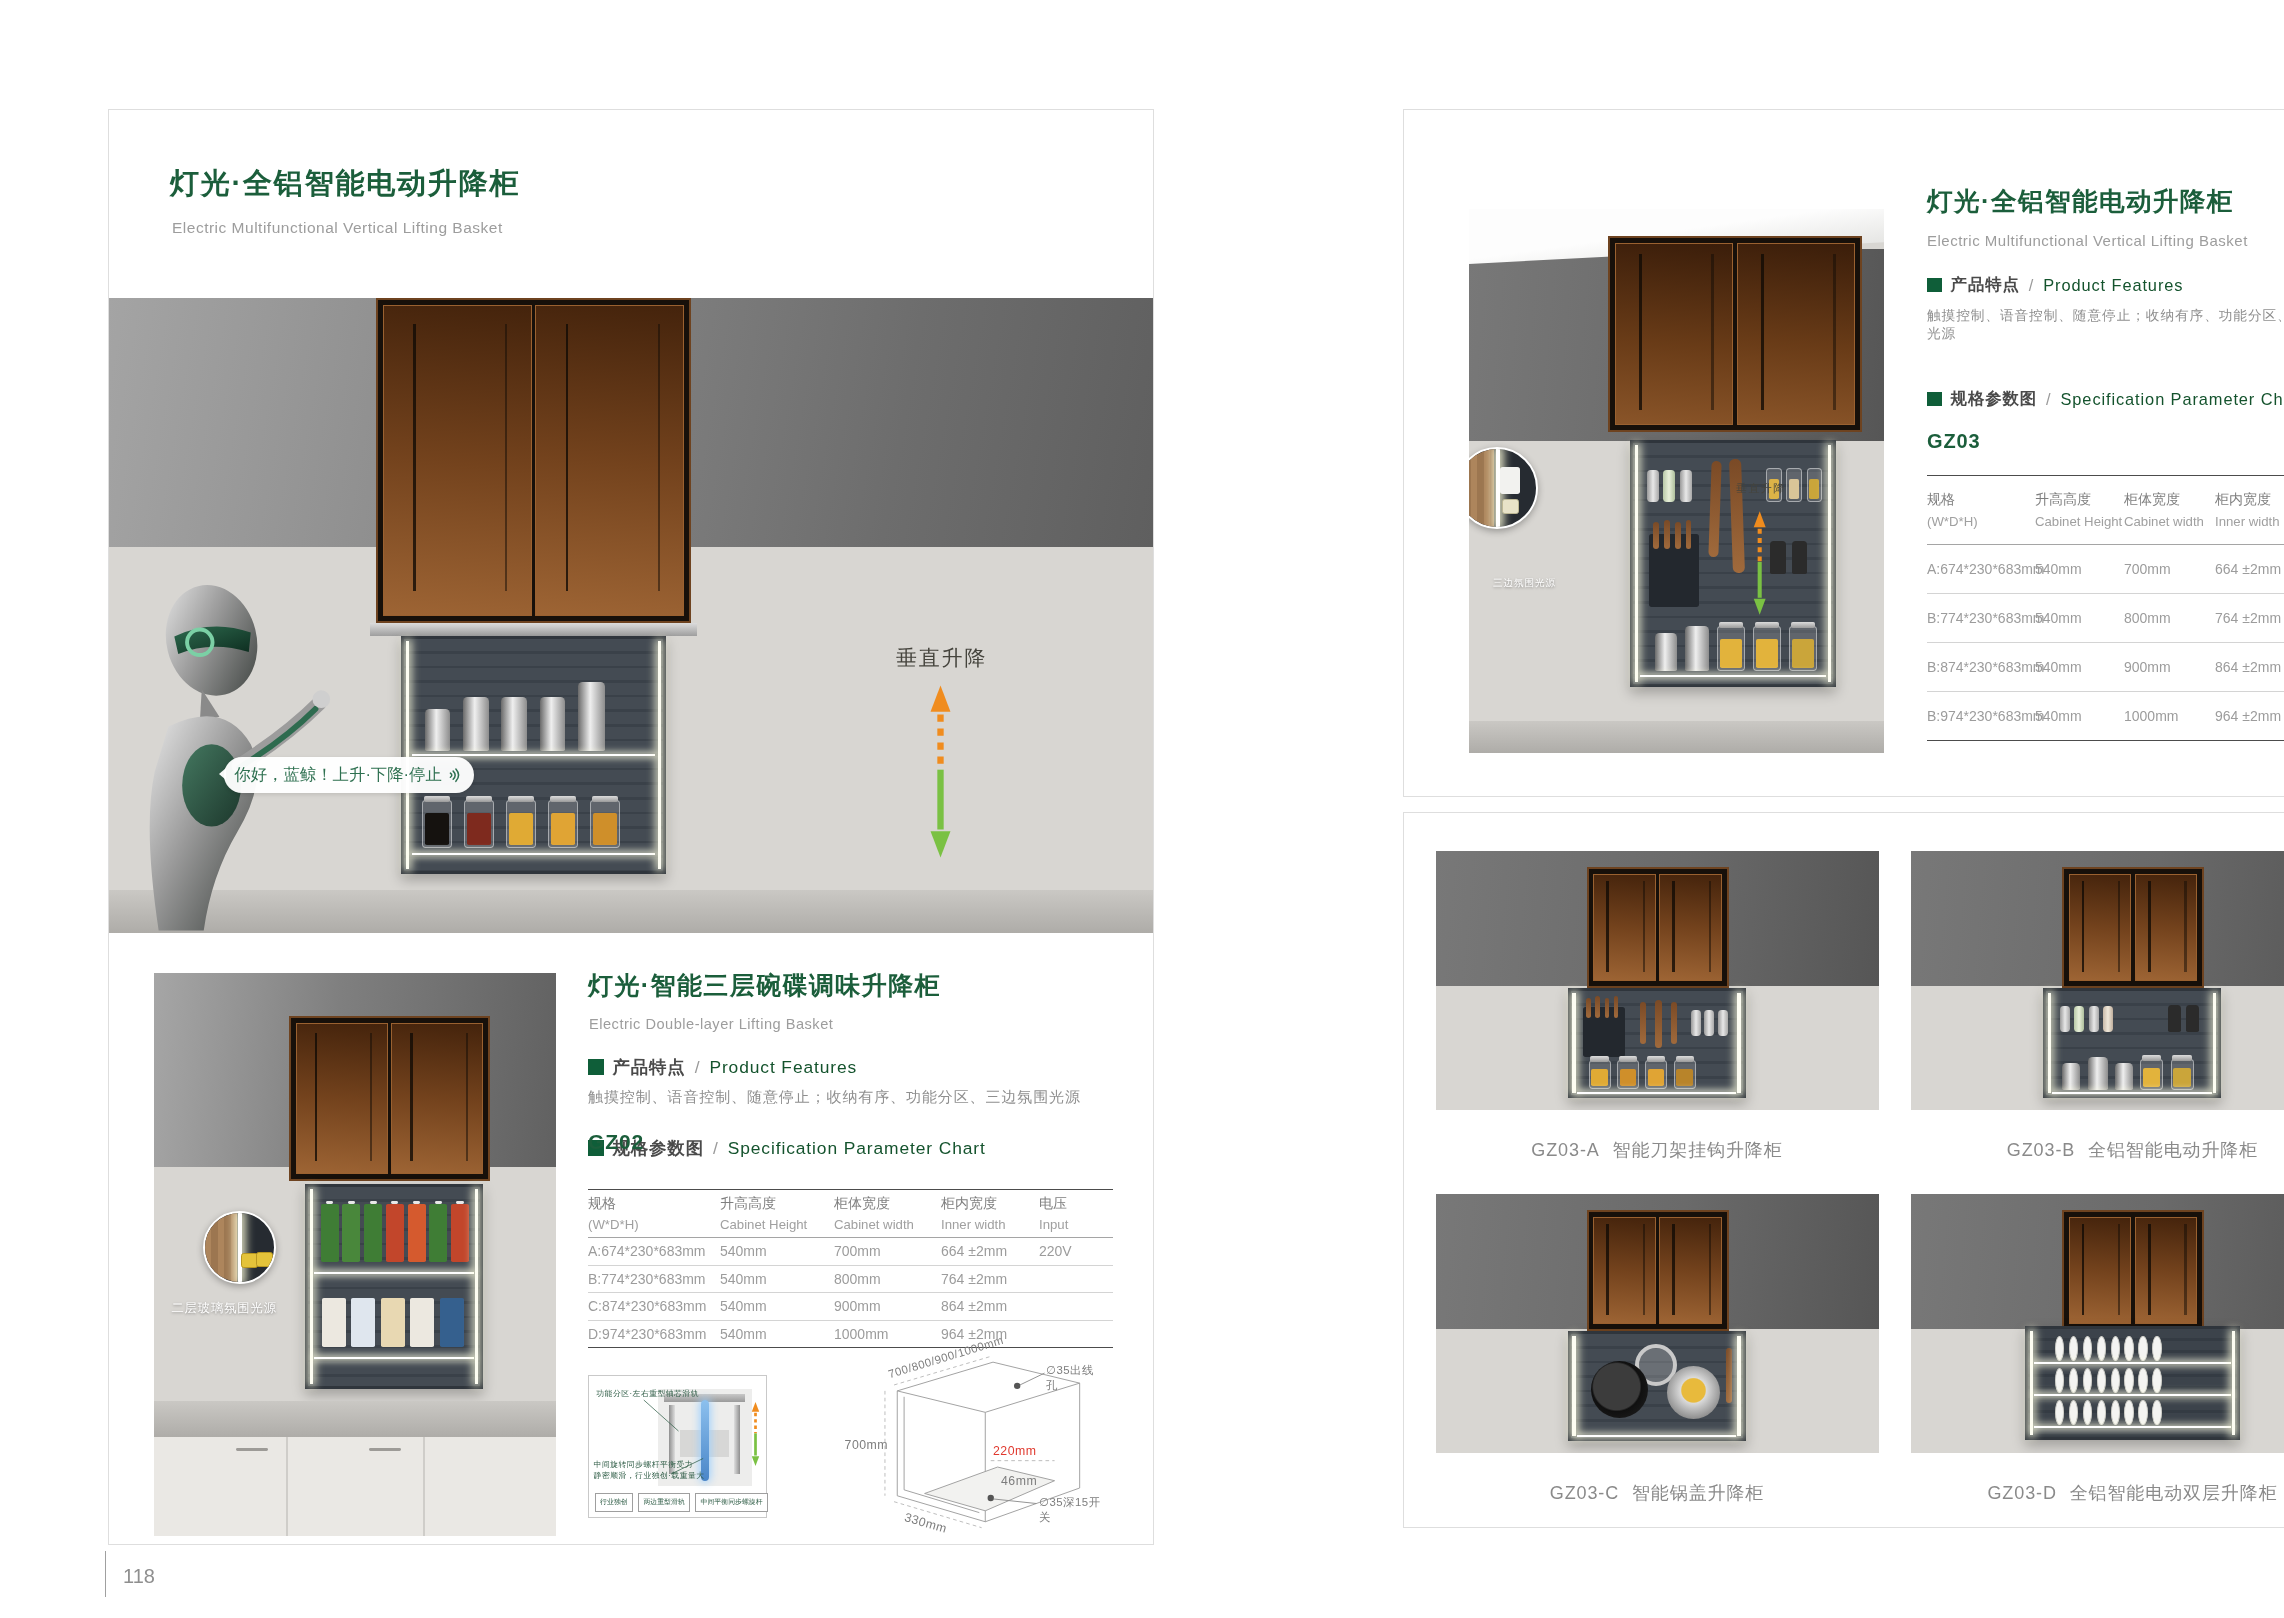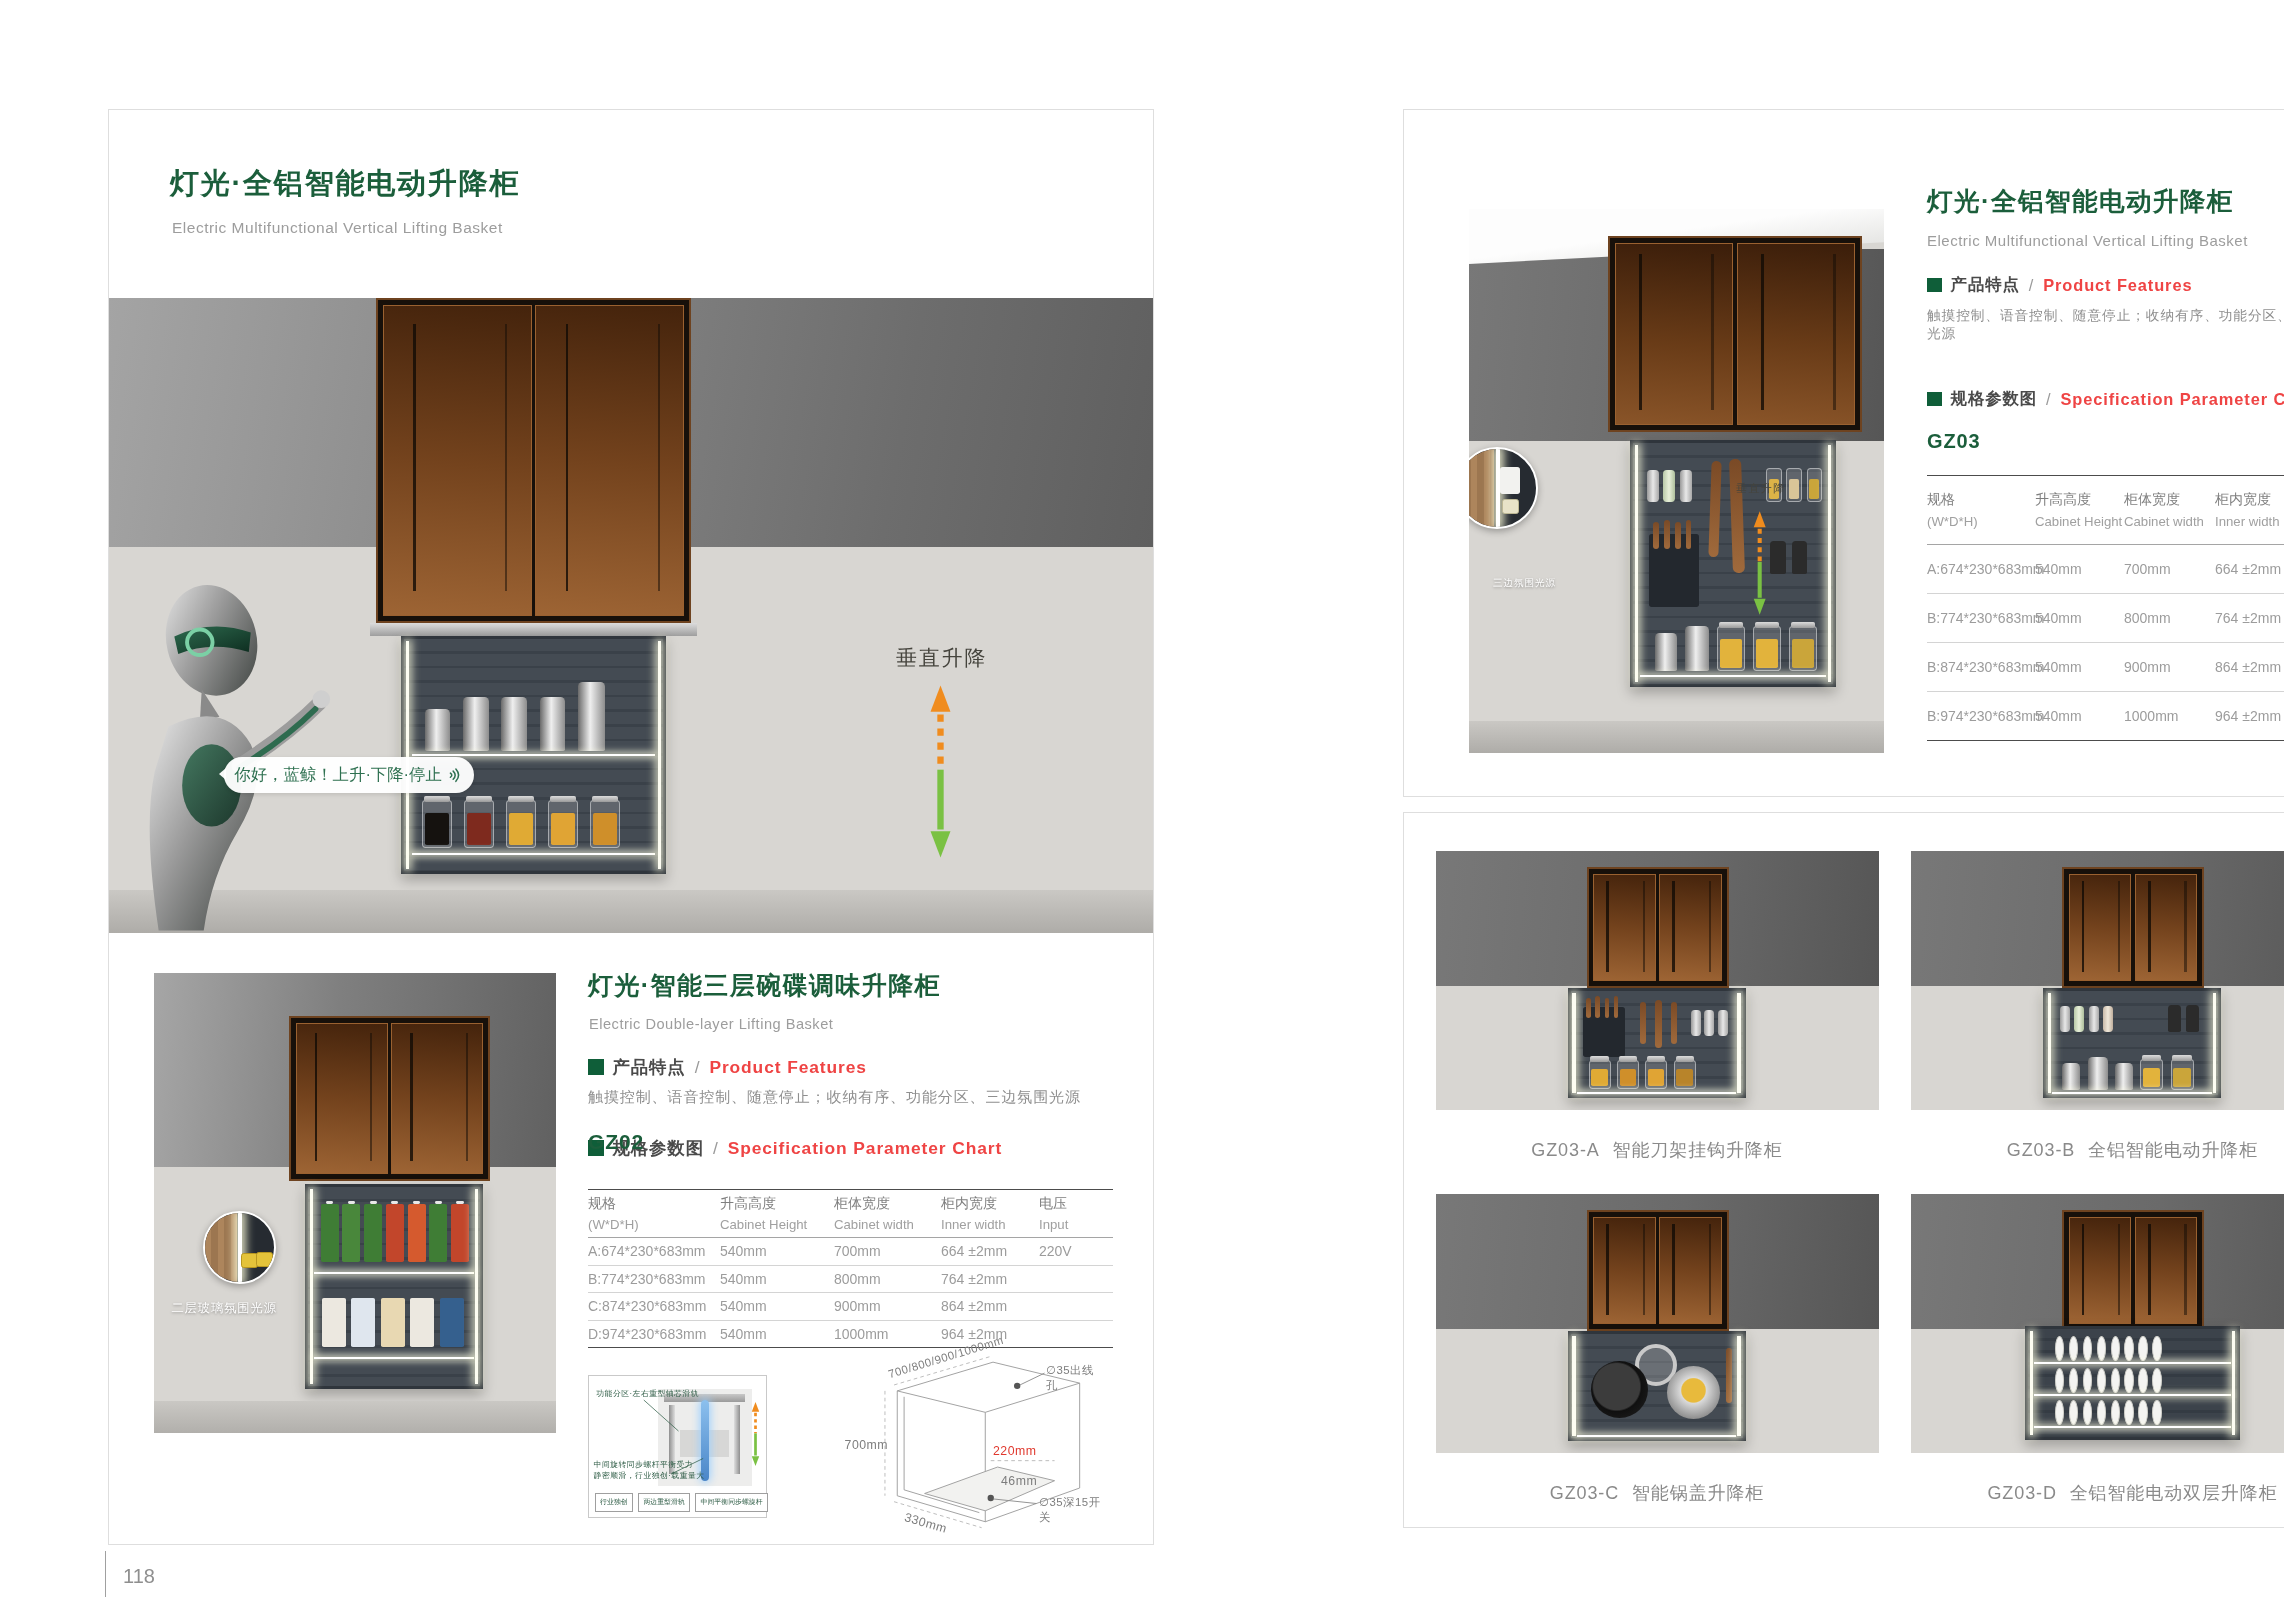--- a/index.html
+++ b/index.html
@@ -43,21 +43,21 @@
 .inset .cart{position:absolute;width:20px;height:27px;background:#f2f2ef;border-radius:2.7px}
 .plabel{position:absolute;color:#fff;text-shadow:0 0.5px 2.7px rgba(0,0,0,.4);letter-spacing:0.9px}
 .bubble{position:absolute;background:rgba(255,255,255,.96);border-radius:20px;display:flex;align-items:center;justify-content:center;gap:5.5px;color:#2e7050;box-shadow:0 1.4px 4.6px rgba(0,0,0,.12)}
 .bubble::before{content:"";position:absolute;left:-11px;top:11px;border:6.4px solid transparent;border-right:7.3px solid rgba(255,255,255,.96)}
 .title-xl{position:absolute;font-size:29px;color:#1b5e3b;font-weight:700;letter-spacing:1.8px}
 .title-lg{position:absolute;font-size:25px;color:#1b5e3b;font-weight:700;letter-spacing:1.4px}
 .sub{position:absolute;font-size:15.5px;color:#9d9d9d;letter-spacing:0.5px}
 .sec-head{position:absolute;display:flex;align-items:center;gap:9px;font-size:17.4px;color:#4a4a4a;font-weight:700;letter-spacing:0.9px}
 .sec-head .sq{width:15.5px;height:15.5px;background:#0f5e39}
 .sec-head .sl{color:#9a9a9a;font-weight:400}
-.sec-head .en{color:#ef4444;font-weight:700}
+.sec-head .en{color:#14532d;font-weight:400}
 .feat{position:absolute;font-size:15px;color:#8f8f8f;letter-spacing:0.9px}
 .model{position:absolute;font-size:21px;color:#1b5e3b;font-weight:700;letter-spacing:0.9px}
 .spec-table{position:absolute;border-top:1.4px solid #4c4c4c;border-bottom:1.8px solid #4c4c4c;box-sizing:border-box}
 .spec-table .thead{display:grid;align-content:center;border-bottom:0.9px solid #a5a5a5}
 .spec-table .trow{display:grid;align-items:center}
 .spec-table .trow+.trow{border-top:0.9px solid #d4d4d4}
 .th .zh{font-size:14px;color:#7f7f7f;display:block}
 .th .en{font-size:13.2px;color:#a0a0a0;display:block;margin-top:4.6px}
 .td{font-size:14px;color:#9c9c9c}
 .cols-a{grid-template-columns:132px 114px 107px 98px 73px}
@@ -159,21 +159,21 @@
 
       <div class="abs" style="left:787px;top:346px;font-size:21px;color:#45443d;letter-spacing:1.8px">垂直升降</div>
       <svg class="arrowsvg" style="left:817px;top:387px" width="29" height="173" viewBox="0 0 64 380">
         <polygon points="32,0 10,58 54,58" fill="#f08c1e"></polygon>
         <line x1="32" y1="64" x2="32" y2="186" stroke="#f08c1e" stroke-width="14" stroke-dasharray="16 15"></line>
         <line x1="32" y1="186" x2="32" y2="318" stroke="#7ac143" stroke-width="14"></line>
         <polygon points="32,380 10,322 54,322" fill="#7ac143"></polygon>
       </svg>
     </div>
 
-    <div class="photo" style="left:45px;top:863px;width:402px;height:460px">
+    <div class="photo" style="left:45px;top:863px;width:402px;height:563px">
       <div class="band" style="height:194px;background:linear-gradient(95deg,#a6a6a6,#7f7f7f 45%,#616161)"></div>
       <div class="copper" style="left:135px;top:43px;width:201px;height:165px">
         <div class="door"></div>
         <div class="door"></div>
       </div>
       <div class="rack" style="left:151px;top:211px;width:178px;height:205px">
         <div class="row" style="left:12.8px;top:17.4px;gap:3.7px;height:58px">
           <span class="boxitem" style="width:18px;height:58px;background:#3f7d35">
               <b></b>
             </span>

